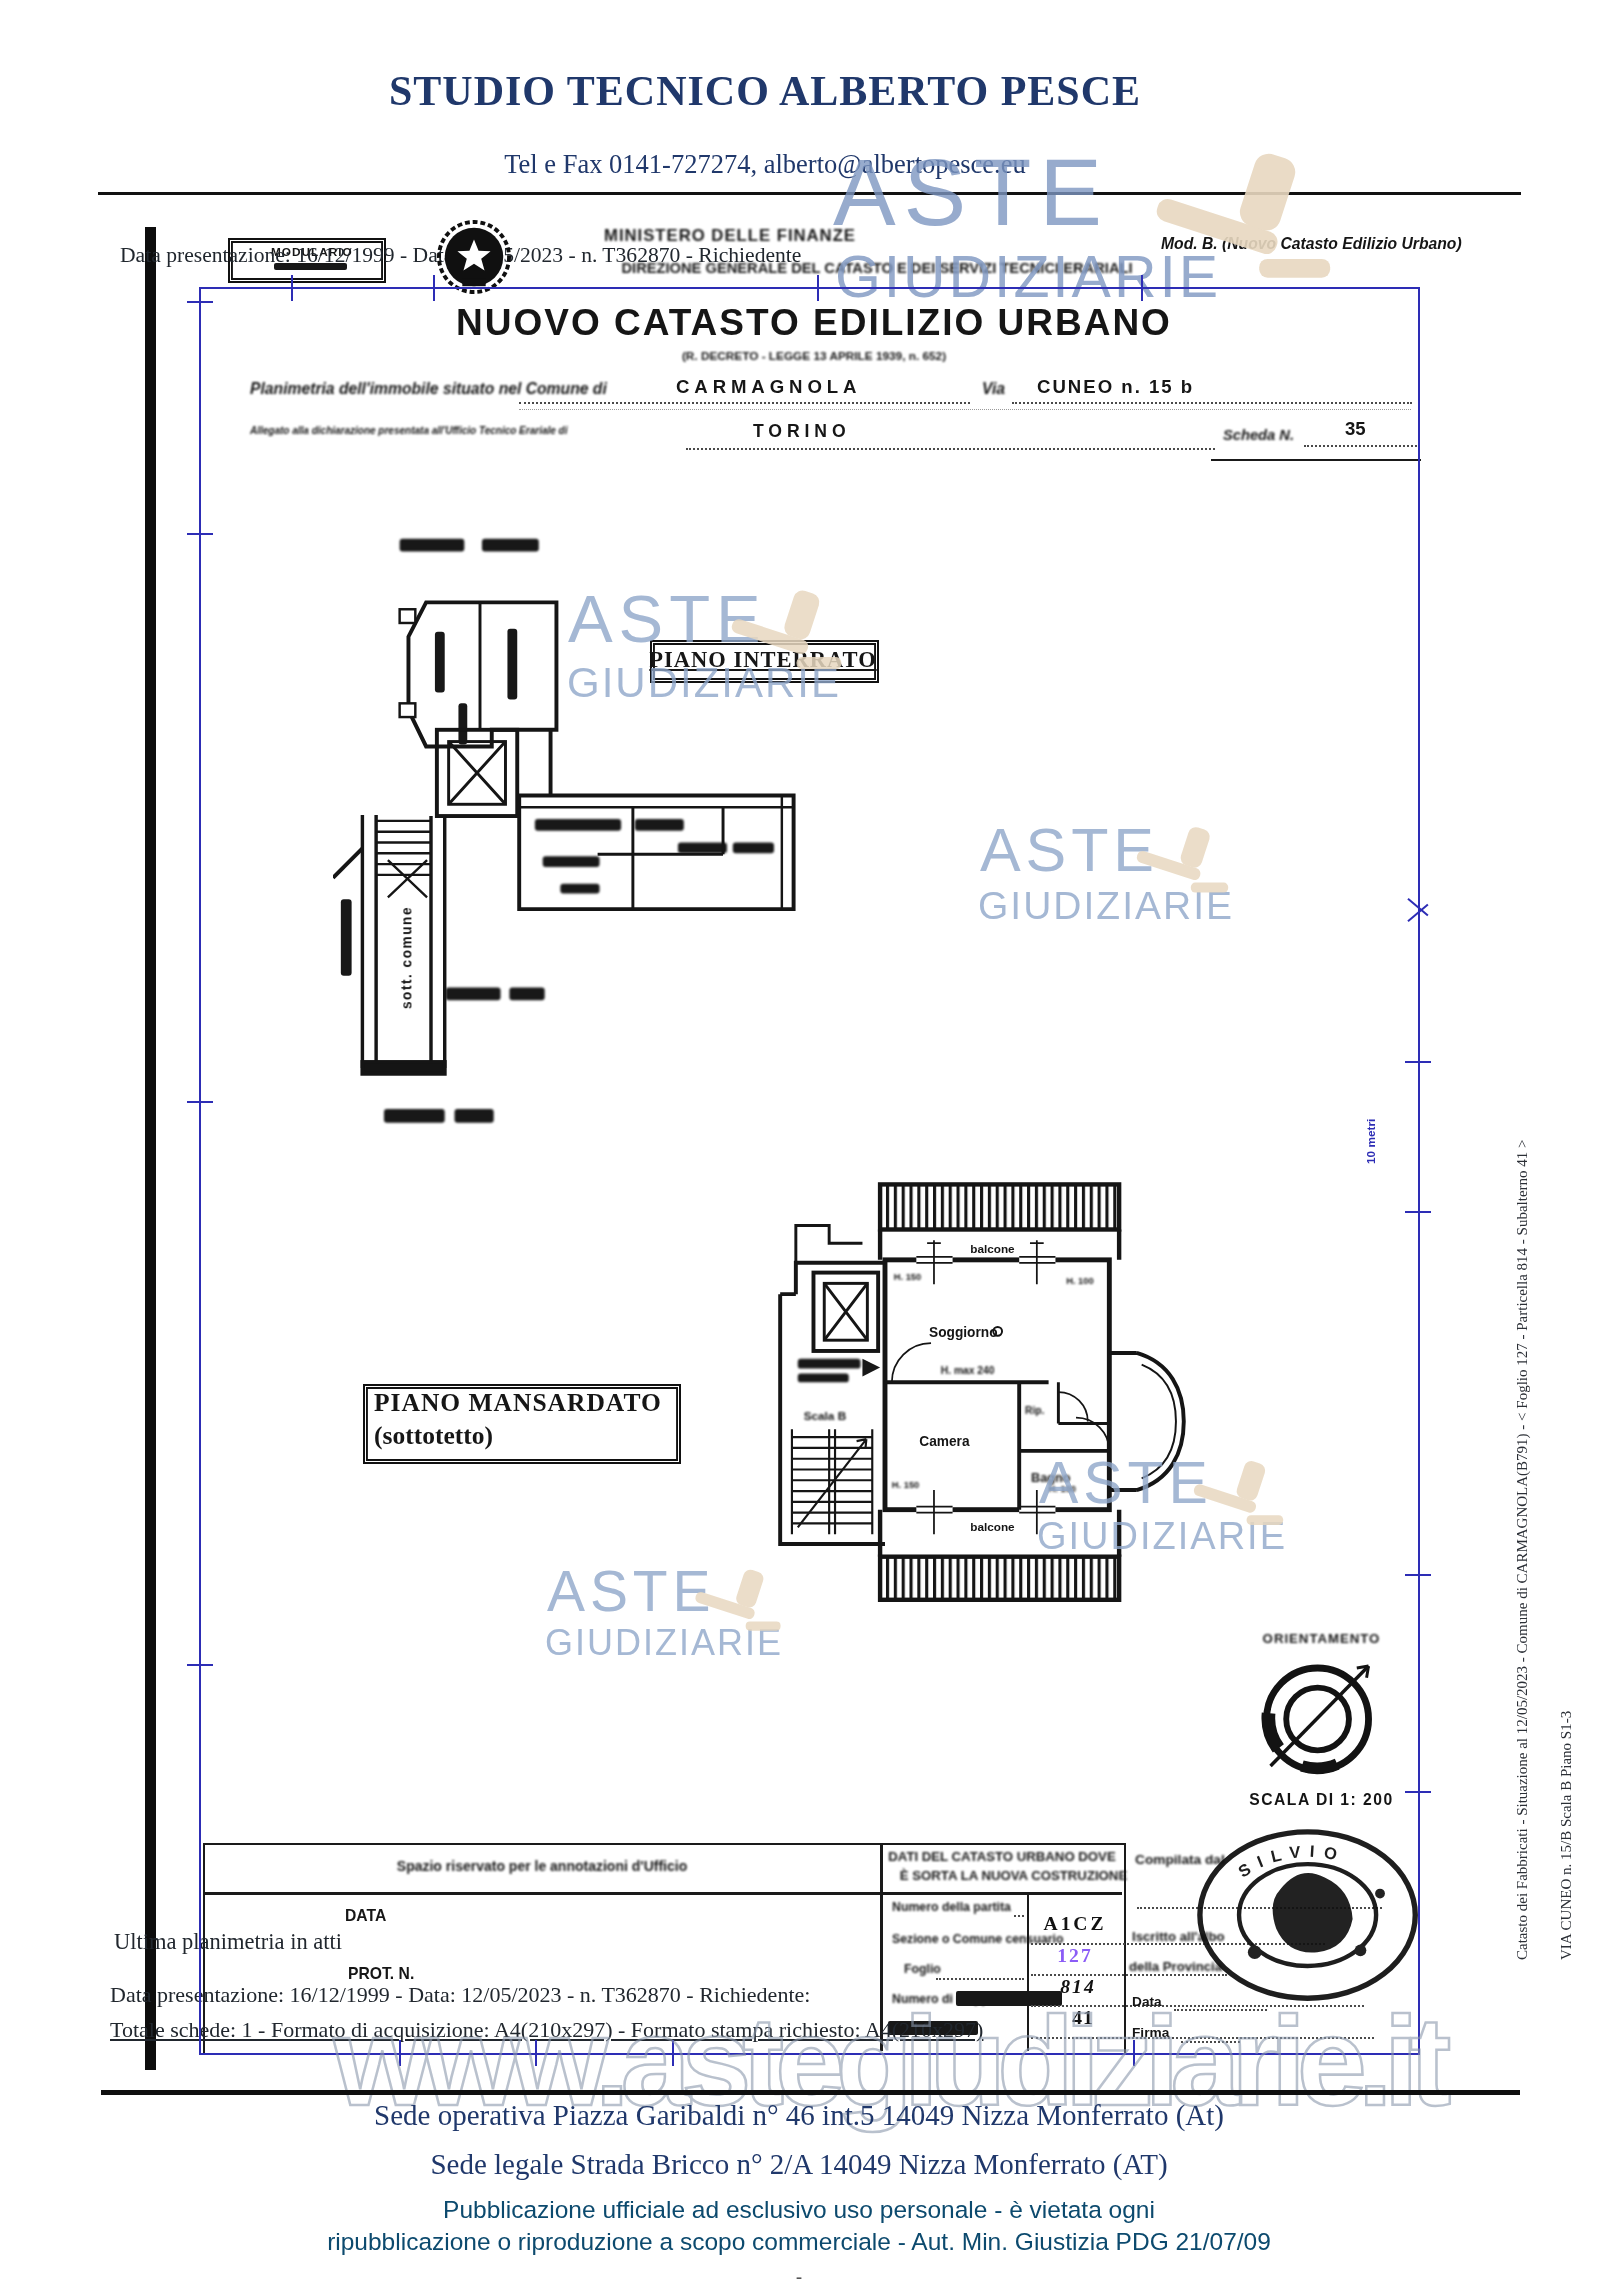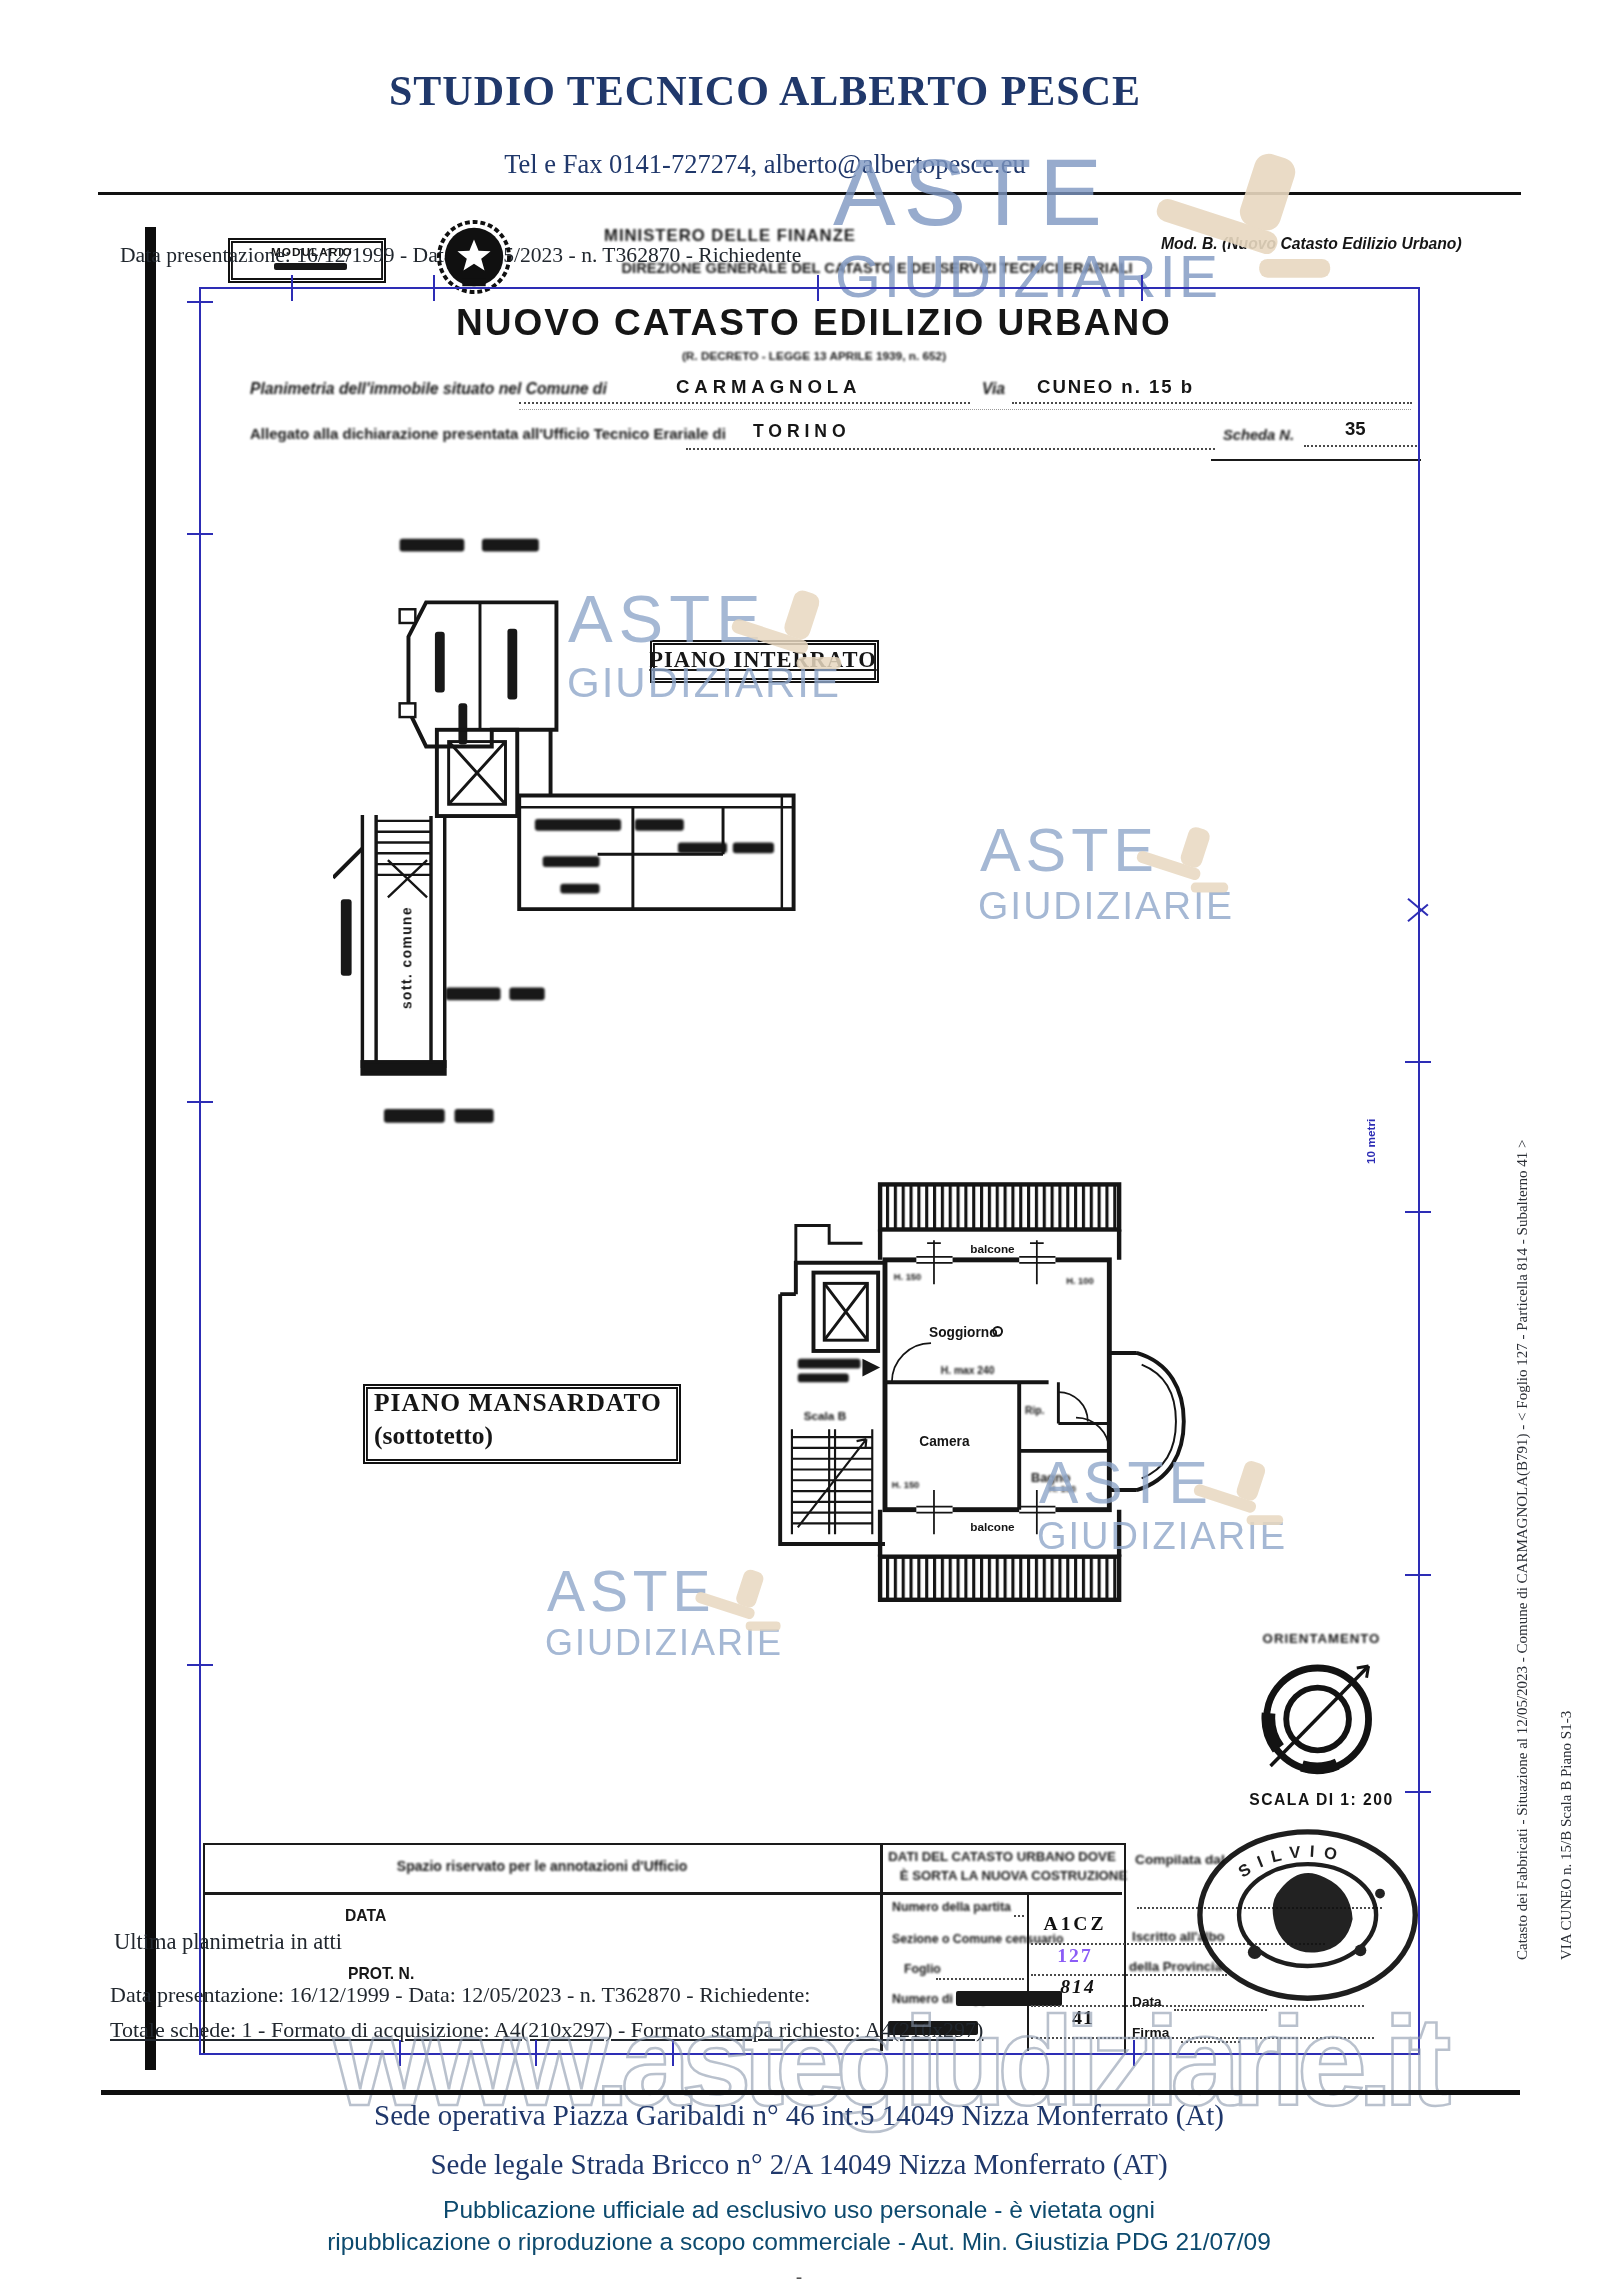--- a/index.html
+++ b/index.html
@@ -76,21 +76,21 @@
   <div class="st stb" style="left:814px;top:349px;transform:translateX(-50%);font-size:11.8px;">(R. DECRETO - LEGGE 13 APRILE 1939, n. 652)</div>
 
   <div class="st" style="left:250px;top:380px;font-size:15.7px;font-style:italic;filter:blur(0.9px);">Planimetria dell'immobile situato nel Comune di</div>
   <div class="dot" style="left:519px;top:400px;width:451px;"></div>
   <div class="dot2" style="left:519px;top:408px;width:892px;"></div>
   <div class="st" style="left:676px;top:376px;font-size:18.6px;letter-spacing:4.9px;">CARMAGNOLA</div>
   <div class="st" style="left:982px;top:380px;font-size:15.7px;font-style:italic;filter:blur(0.9px);">Via</div>
   <div class="dot" style="left:1012px;top:400px;width:400px;"></div>
   <div class="st" style="left:1037px;top:376px;font-size:18.6px;letter-spacing:2px;">CUNEO   n. 15 b</div>
 
-  <div class="st" style="left:250px;top:425px;font-size:15px;filter:blur(0.9px);">Allegato alla dichiarazione presentata all'Ufficio Tecnico Erariale di</div>
+  <div class="st" style="left:250px;top:425px;font-size:10px;font-style:italic;filter:blur(0.9px);">Allegato alla dichiarazione presentata all'Ufficio Tecnico Erariale di</div>
   <div class="dot" style="left:686px;top:446px;width:529px;"></div>
   <div class="st" style="left:753px;top:421px;font-size:17.6px;letter-spacing:4.9px;">TORINO</div>
   <div class="st" style="left:1223px;top:427px;font-size:14.7px;font-style:italic;filter:blur(0.8px);">Scheda N.</div>
   <div class="st" style="left:1345px;top:418px;font-size:18.6px;">35</div>
   <div class="dot" style="left:1304px;top:443px;width:113px;"></div>
   <div class="abs" style="left:1211px;top:459px;width:210px;height:2px;background:#1a1a1a;"></div>
 
   <svg class="abs" style="left:333px;top:519px;" width="490" height="647" viewBox="0 0 500 660">
     <g stroke="#151515" fill="none" stroke-width="4">
 

